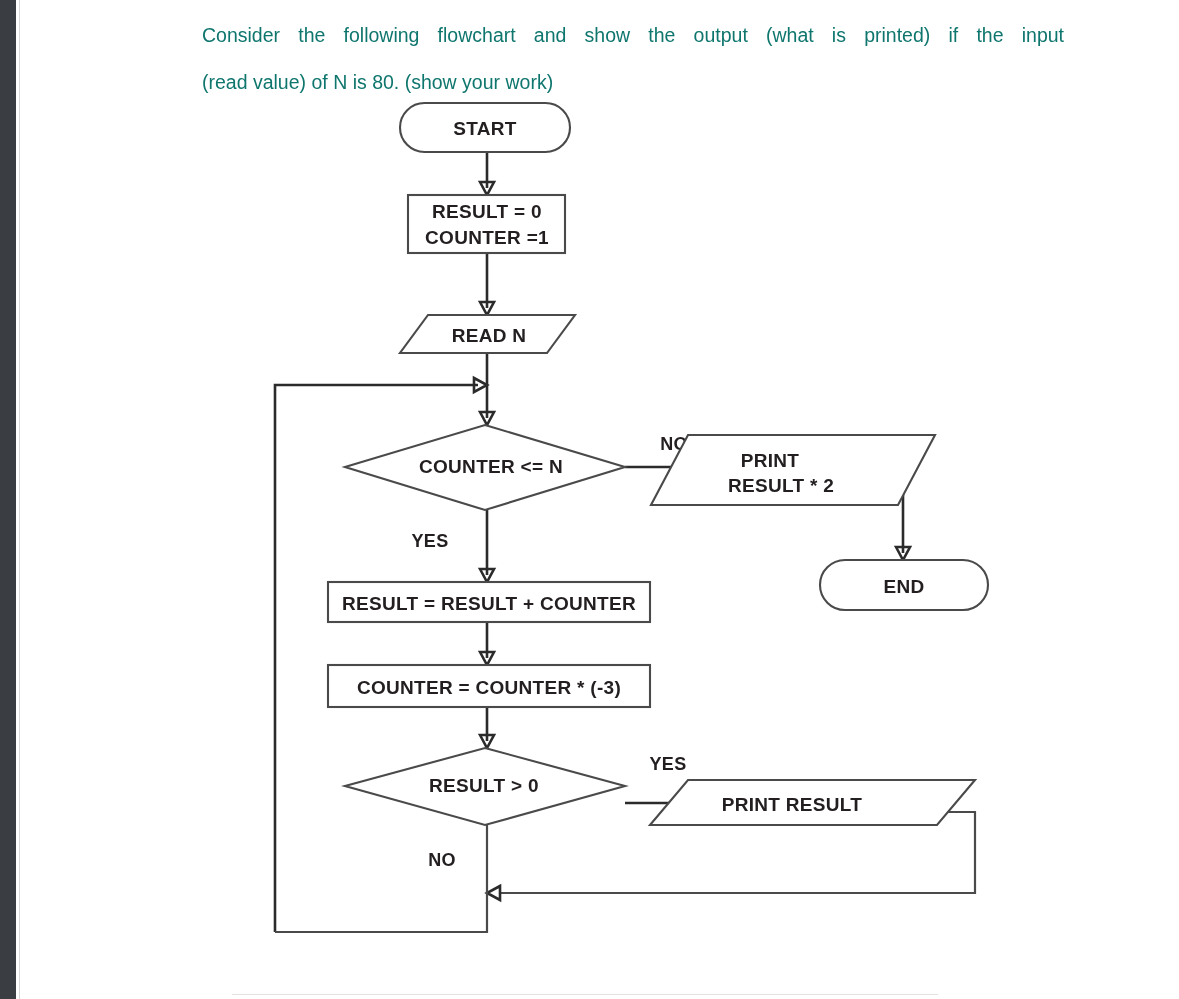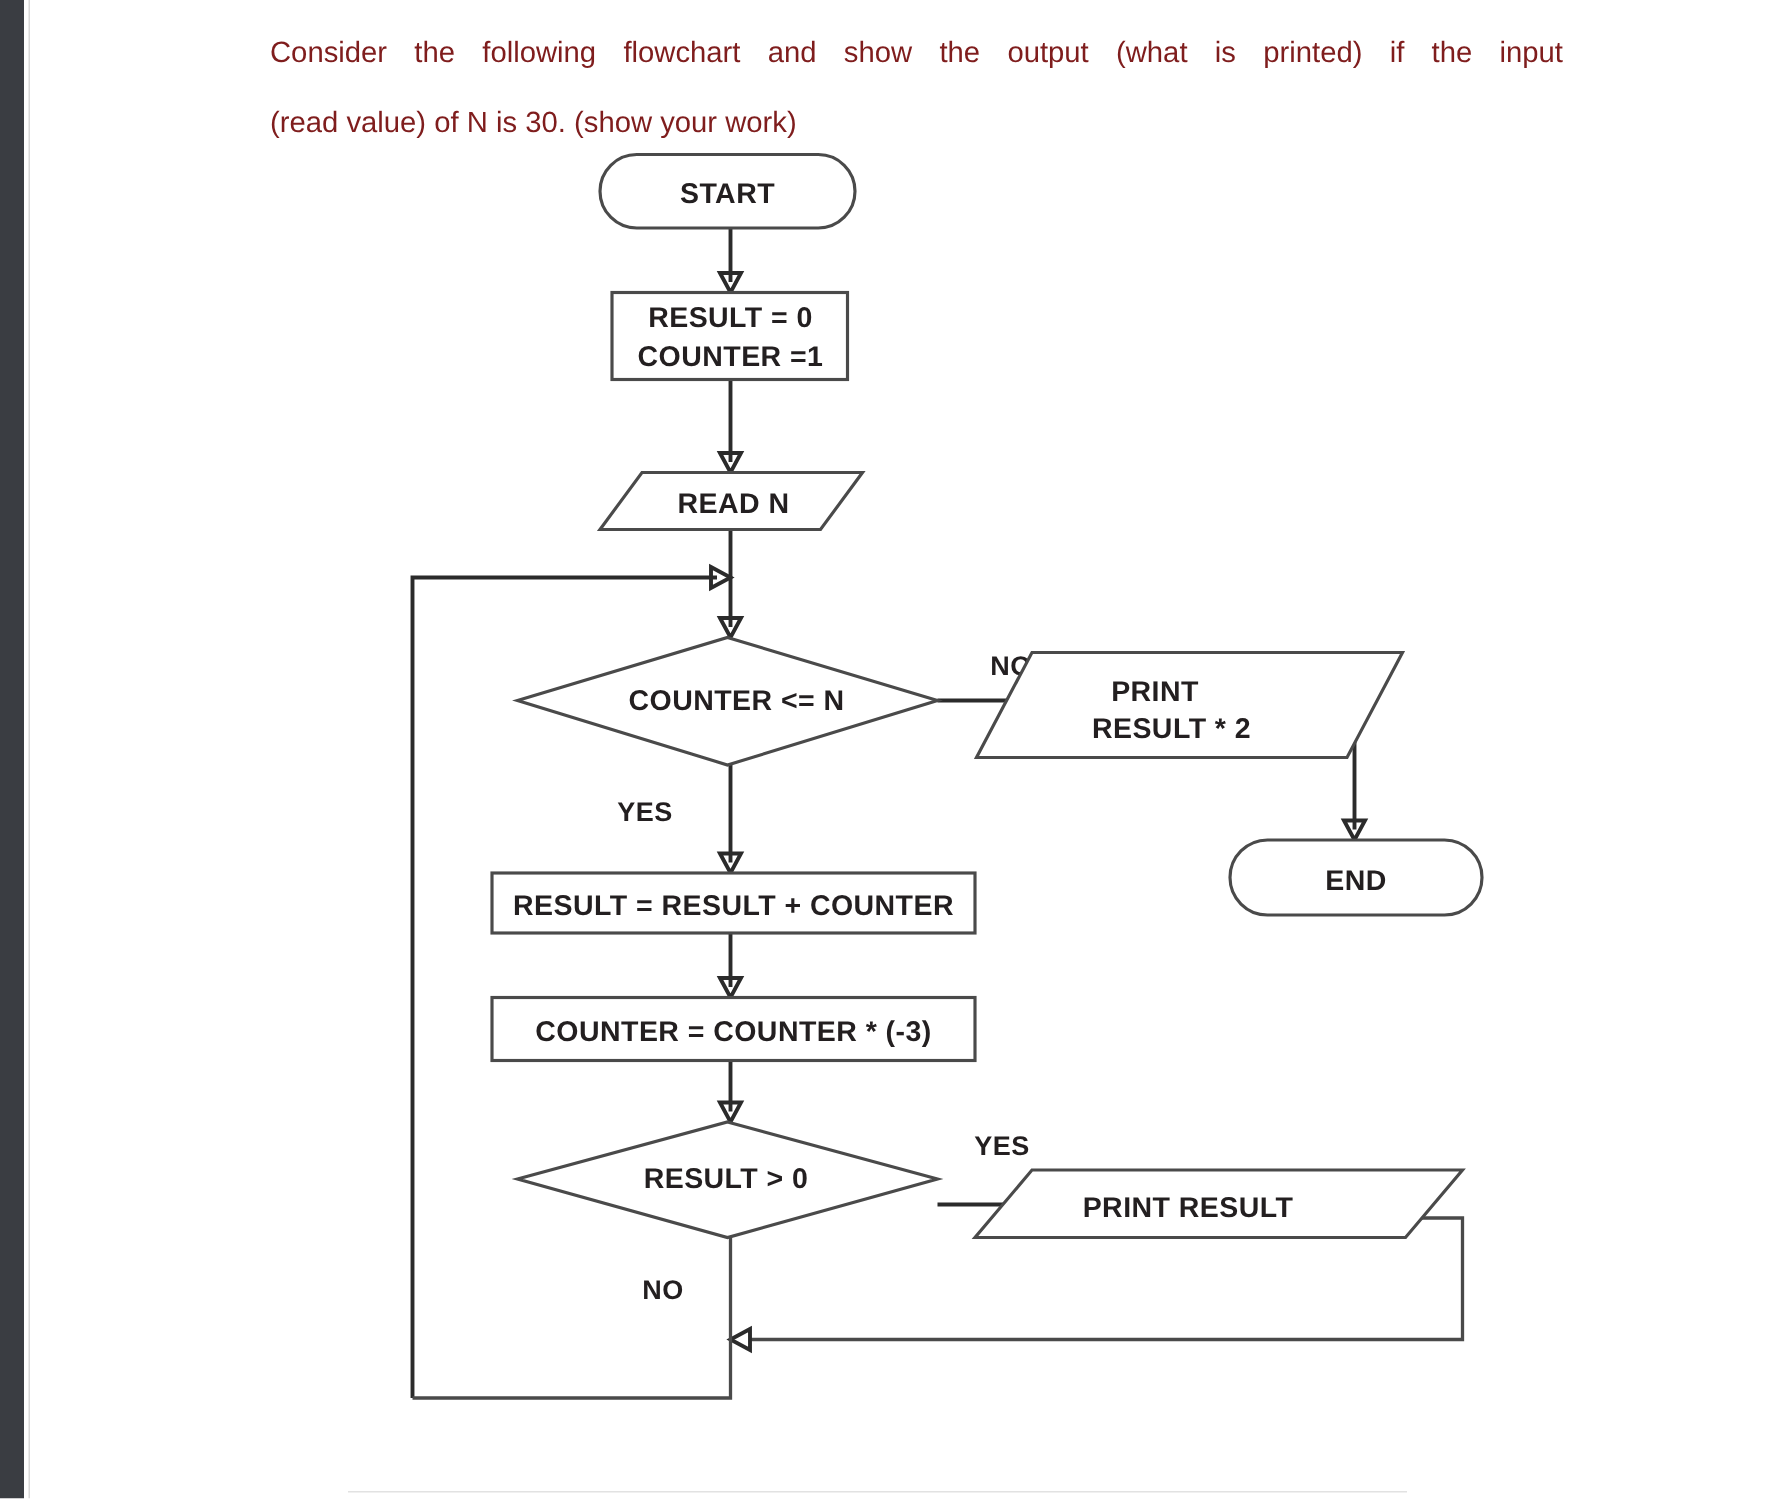--- a/index.html
+++ b/index.html
@@ -31,24 +31,24 @@
   #page-bottom-rule {
     position: absolute;
     left: 232px; top: 994px;
     width: 706px; height: 1px;
     background: #e2e2e2;
   }
 
   
   #question-block {
     position: absolute;
-    left: 180px;
+    left: 202px;
     top: 12px;
     width: 862px;
-    color: #7f1d1d;
+    color: #0f766e;
     font-size: 19.5px;
     line-height: 47px;
   }
   #question-block .line {
     white-space: nowrap;
   }
   #question-line-1 {
     text-align: justify;
     text-align-last: justify;
     white-space: normal;
@@ -95,21 +95,21 @@
 </style>
 </head>
 <body>
 
 <div id="page-gutter"></div>
 <div id="page-left-rule"></div>
 <div id="page-bottom-rule"></div>
 
 <div id="question-block">
   <div class="line" id="question-line-1">Consider the following flowchart and show the output (what is printed) if the input</div>
-  <div class="line"><span>(read value) of N is 30. (</span><b>show your work</b><span>)</span></div>
+  <div class="line"><span>(read value) of N is 80. (</span><b>show your work</b><span>)</span></div>
 </div>
 
 <svg id="flowchart" viewBox="0 0 1179 999">
 
   <g>
 
     <path class="conn" d="M487,152 L487,188"></path>
     <path class="conn" d="M480,182 L487,195 L494,182 Z" fill="#2b2b2b" stroke="none"></path>
 
     <path class="conn" d="M487,253 L487,308"></path>

